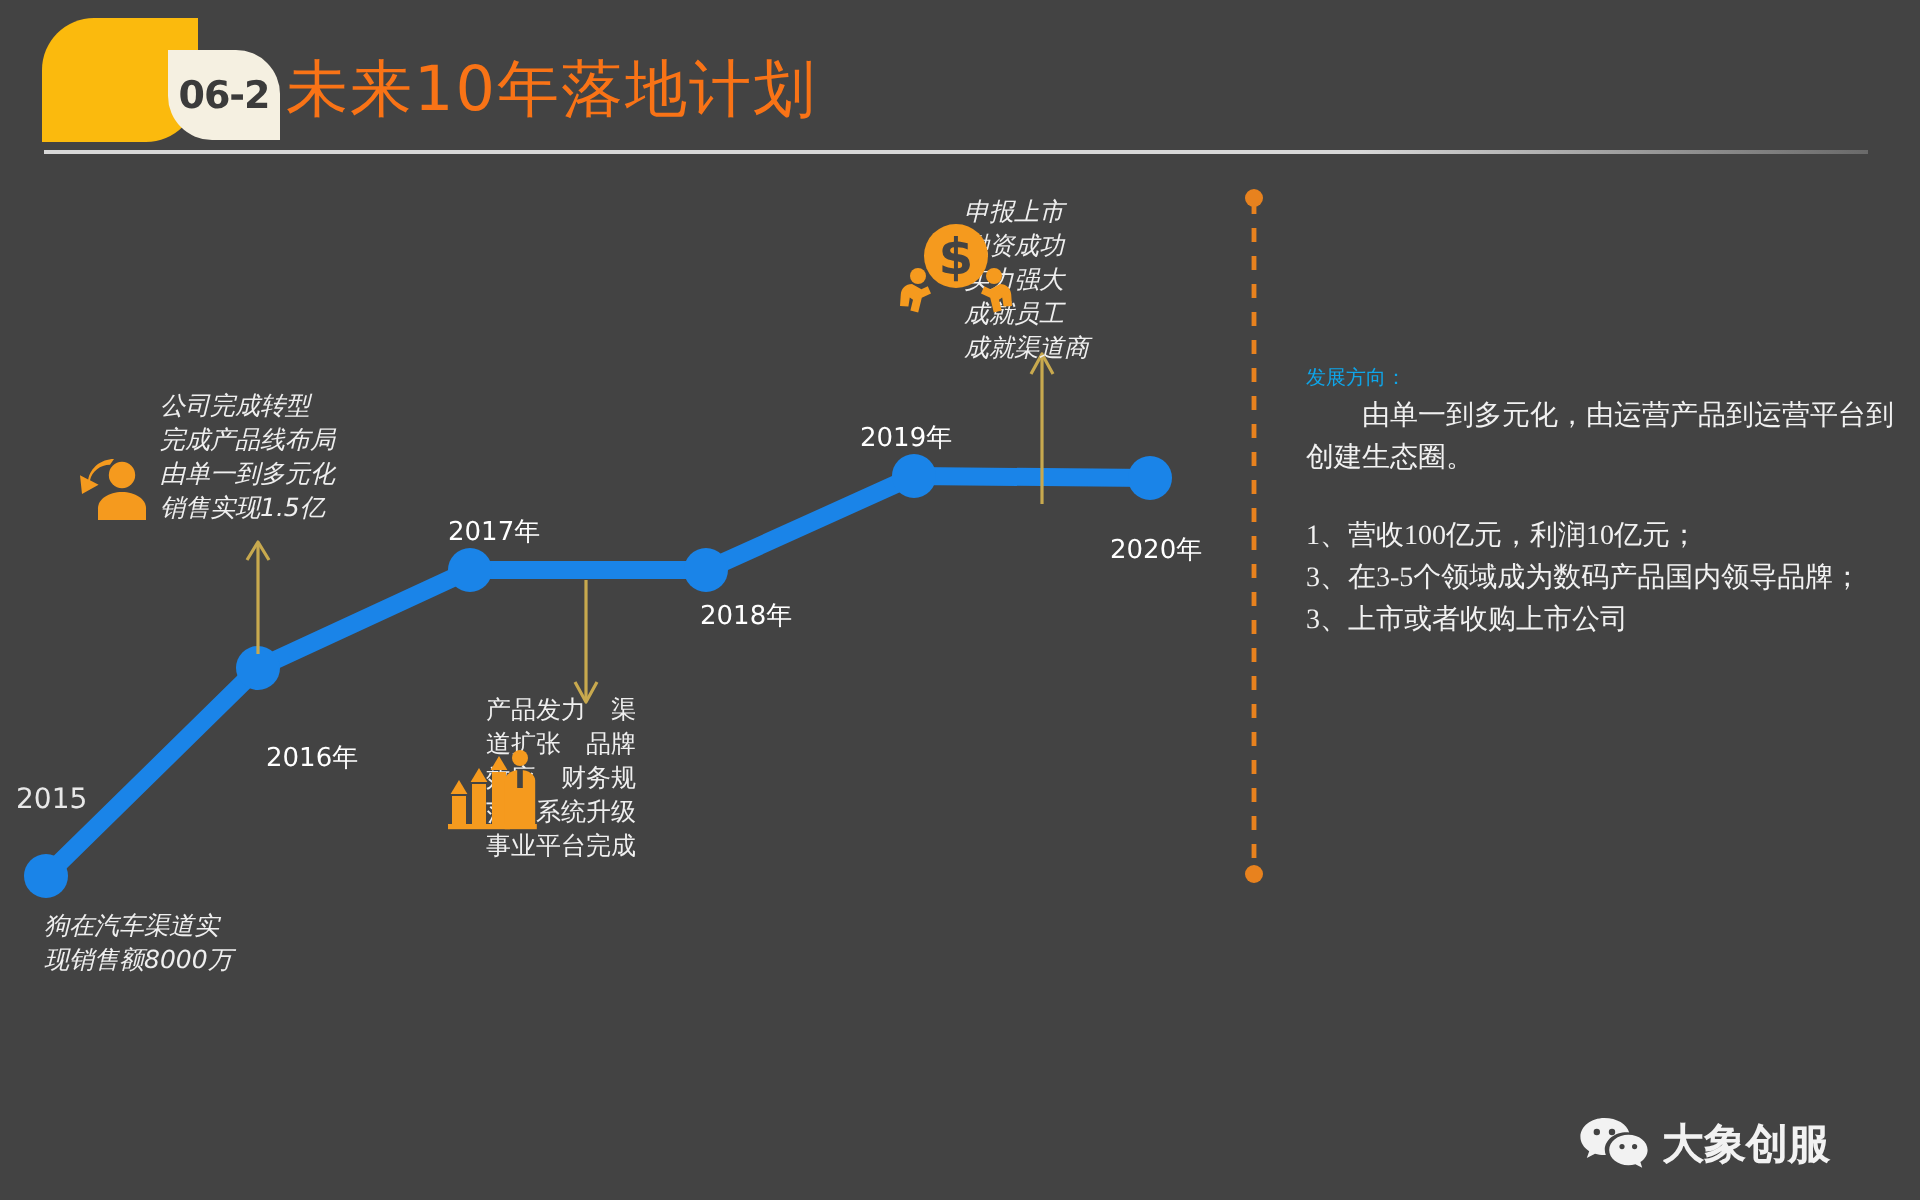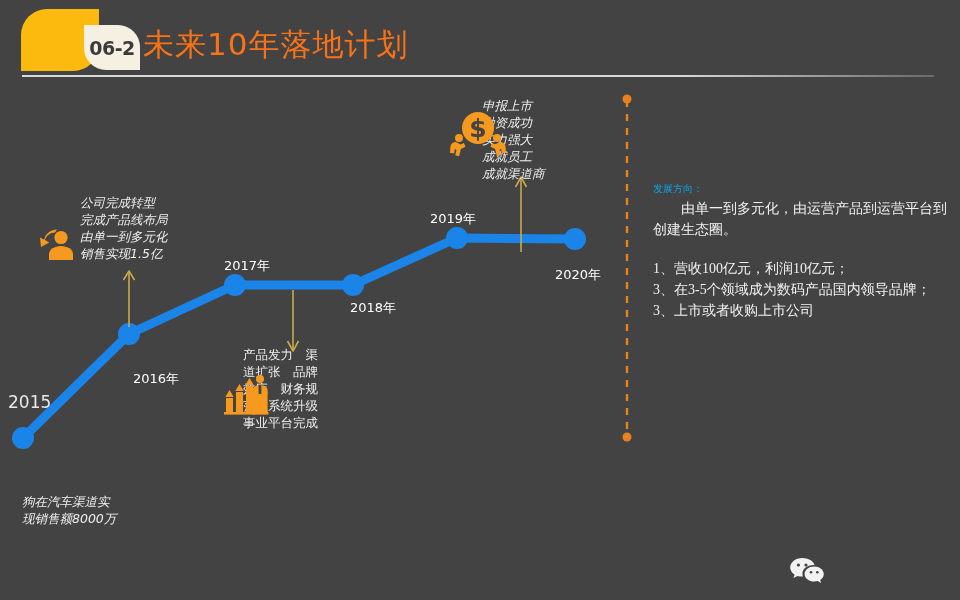--- a/index.html
+++ b/index.html
@@ -76,21 +76,21 @@
   }
 
   .year-label {
     position: absolute;
     font-size: 13px;
     font-weight: normal;
     color: #ffffff;
     white-space: nowrap;
   }
   .year-label.big {
-    font-size: 17px;
+    font-size: 14px;
     font-weight: normal;
     color: #e8e8e8;
   }
 
   .note {
     position: absolute;
     font-size: 12.5px;
     line-height: 17px;
     color: #efefef;
     white-space: pre-line;
@@ -190,21 +190,21 @@
       </g>
     </svg>
 
     <div class="year-label big" style="left:8px;  top:310px;">2015</div>
     <div class="year-label" style="left:133px; top:288px;">2016年</div>
     <div class="year-label" style="left:208px; top:175px;margin-left:16px;">2017年</div>
     <div class="year-label" style="left:350px; top:217px;">2018年</div>
     <div class="year-label" style="left:430px; top:128px;">2019年</div>
     <div class="year-label" style="left:555px; top:184px;">2020年</div>
 
-    <div class="note center" style="left:22px; top:372px; width:136px;margin-top:39px;">狗在汽车渠道实
+    <div class="note center" style="left:22px; top:372px; width:136px;">狗在汽车渠道实
 现销售额8000万</div>
 
     <div class="note center" style="left:80px; top:112px; width:130px;">公司完成转型
 完成产品线布局
 由单一到多元化
 销售实现1.5亿</div>
 
     <div class="note" style="left:243px; top:264px; width:104px;">产品发力　渠
 道扩张　品牌
 效应　财务规
@@ -274,15 +274,16 @@
     <svg width="34" height="26" viewBox="0 0 34 26">
       <g fill="#f2f2f2">
         <path d="M12.2 0C5.6 0 .2 4.2.2 9.4c0 2.9 1.7 5.5 4.4 7.2L3.4 20l4.1-2.1c1.5.4 3 .6 4.7.6h.7c-.3-.8-.5-1.7-.5-2.6 0-4.9 4.9-8.8 11-8.8.4 0 .8 0 1.2.1C23.5 3.1 18.4 0 12.2 0z"></path>
         <circle cx="8.4" cy="7" r="1.6" fill="#434343"></circle>
         <circle cx="16" cy="7" r="1.6" fill="#434343"></circle>
         <path d="M33.8 16c0-4.2-4.3-7.6-9.6-7.6S14.6 11.8 14.6 16s4.3 7.6 9.6 7.6c1.2 0 2.4-.2 3.5-.5l3.4 1.8-.9-2.9c2.2-1.4 3.6-3.5 3.6-6z"></path>
         <circle cx="21" cy="14.3" r="1.3" fill="#434343"></circle>
         <circle cx="27.3" cy="14.3" r="1.3" fill="#434343"></circle>
       </g>
     </svg>
+    <div class="wm-text">大象创服</div>
   </div>
 
 </div>
 
 </body></html>

